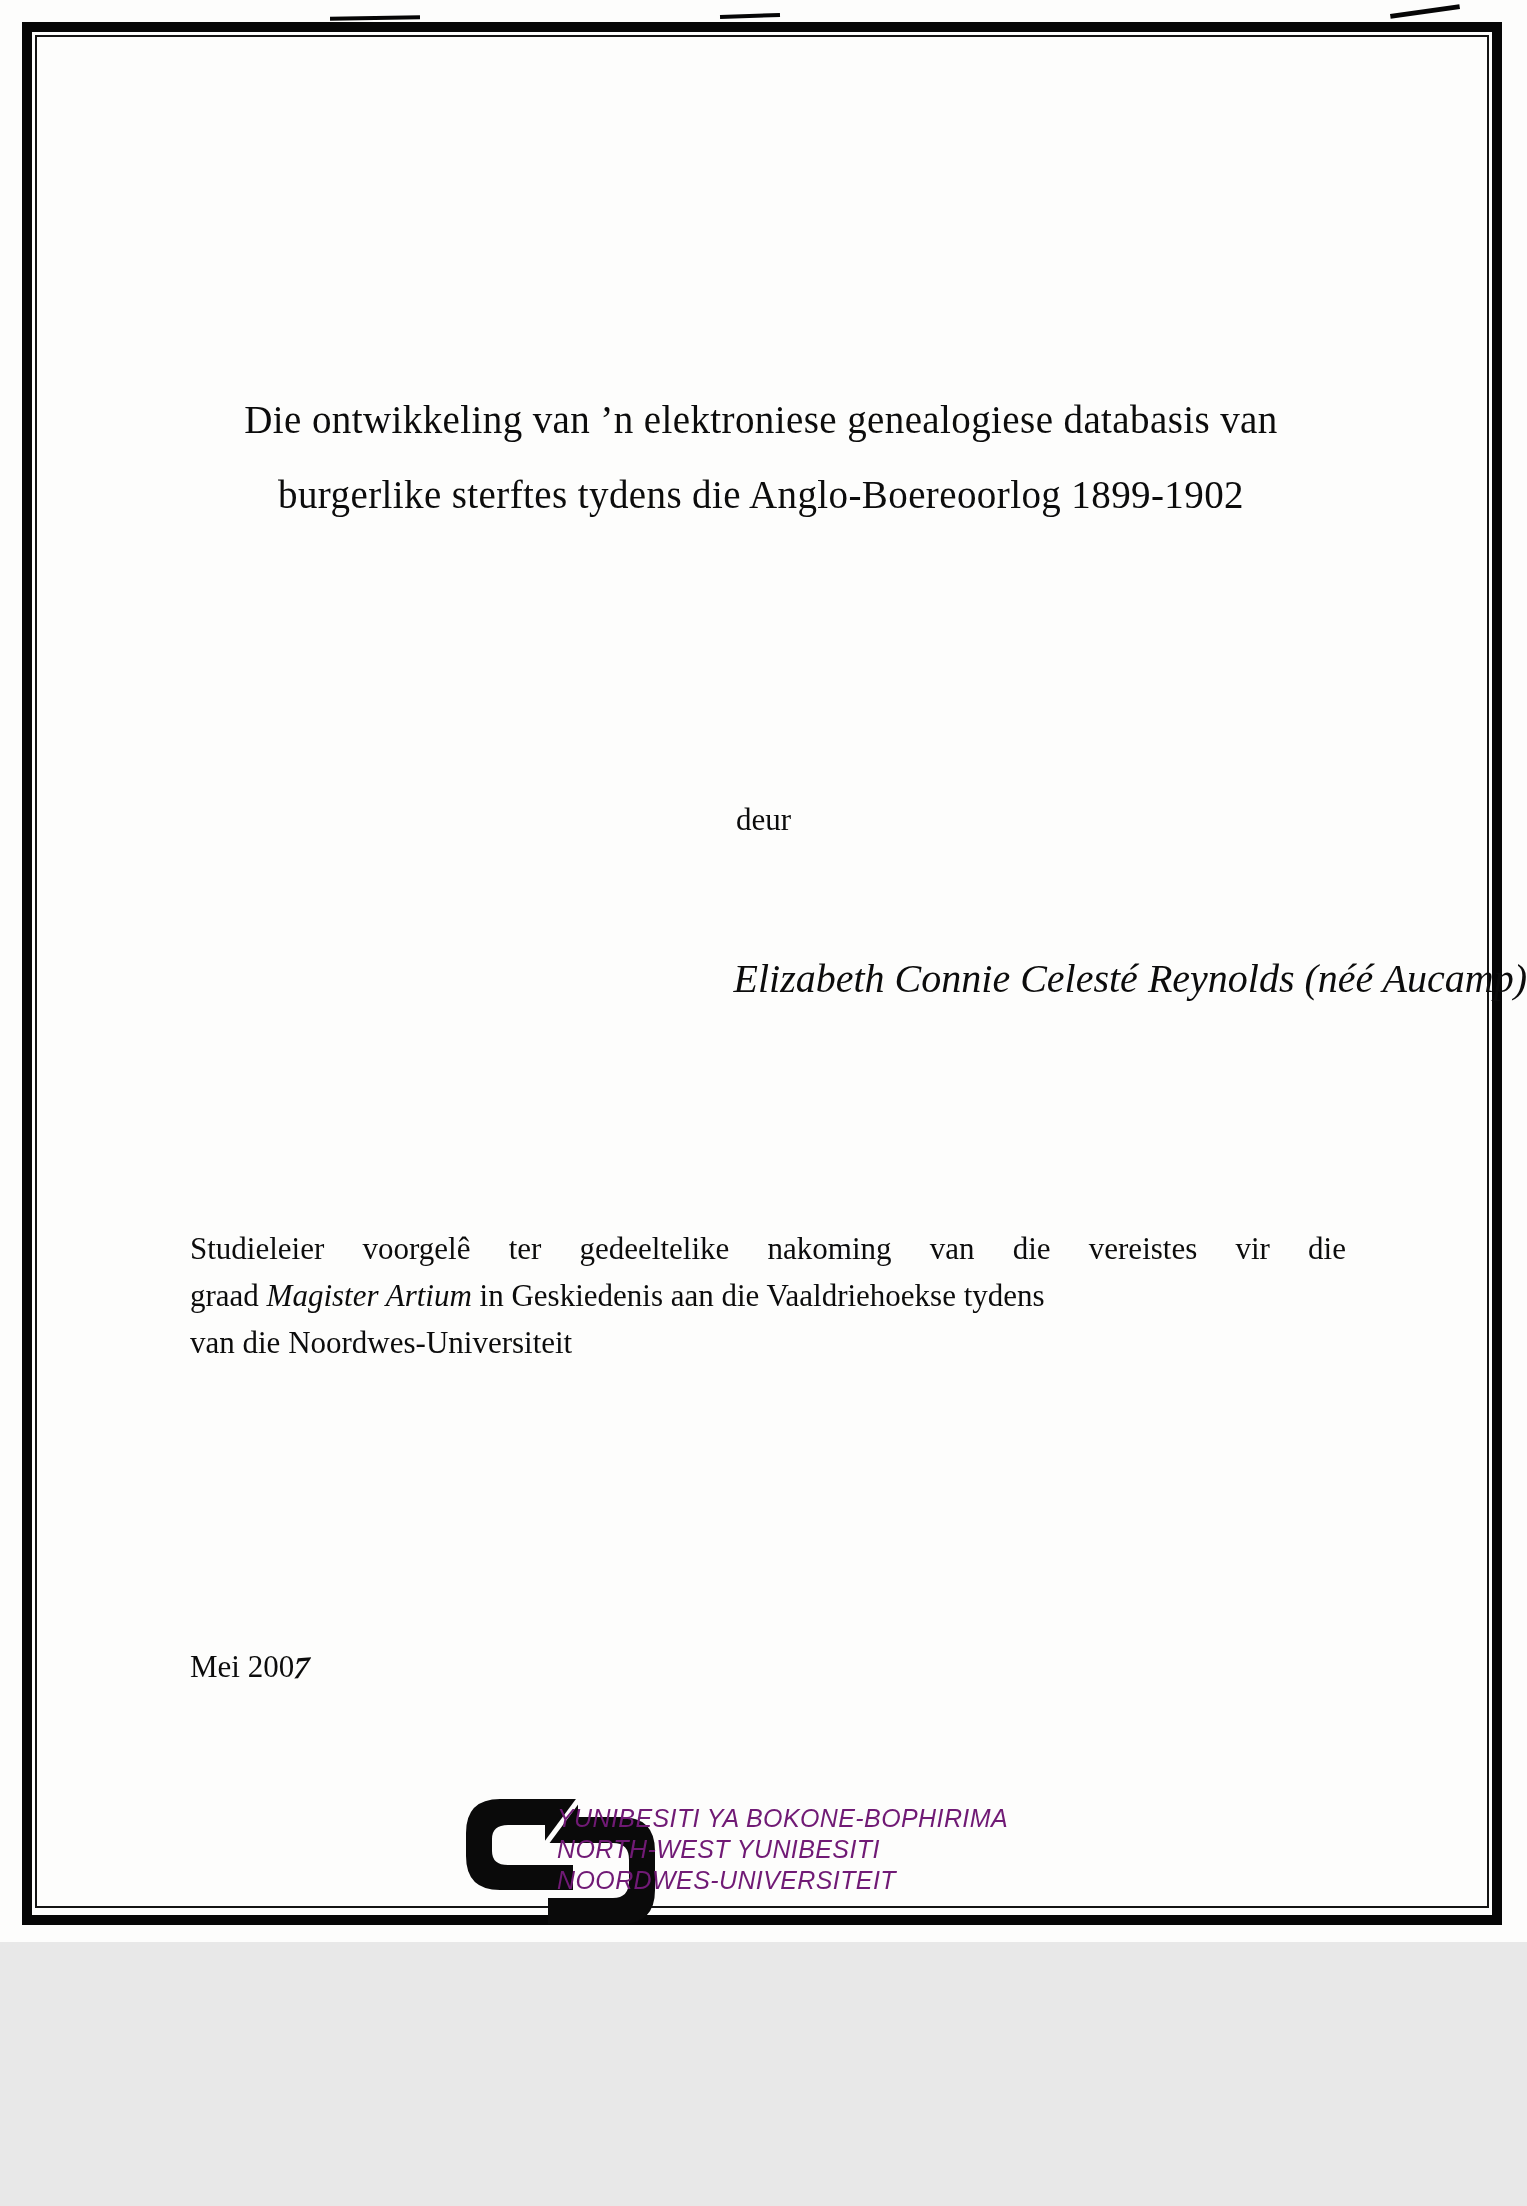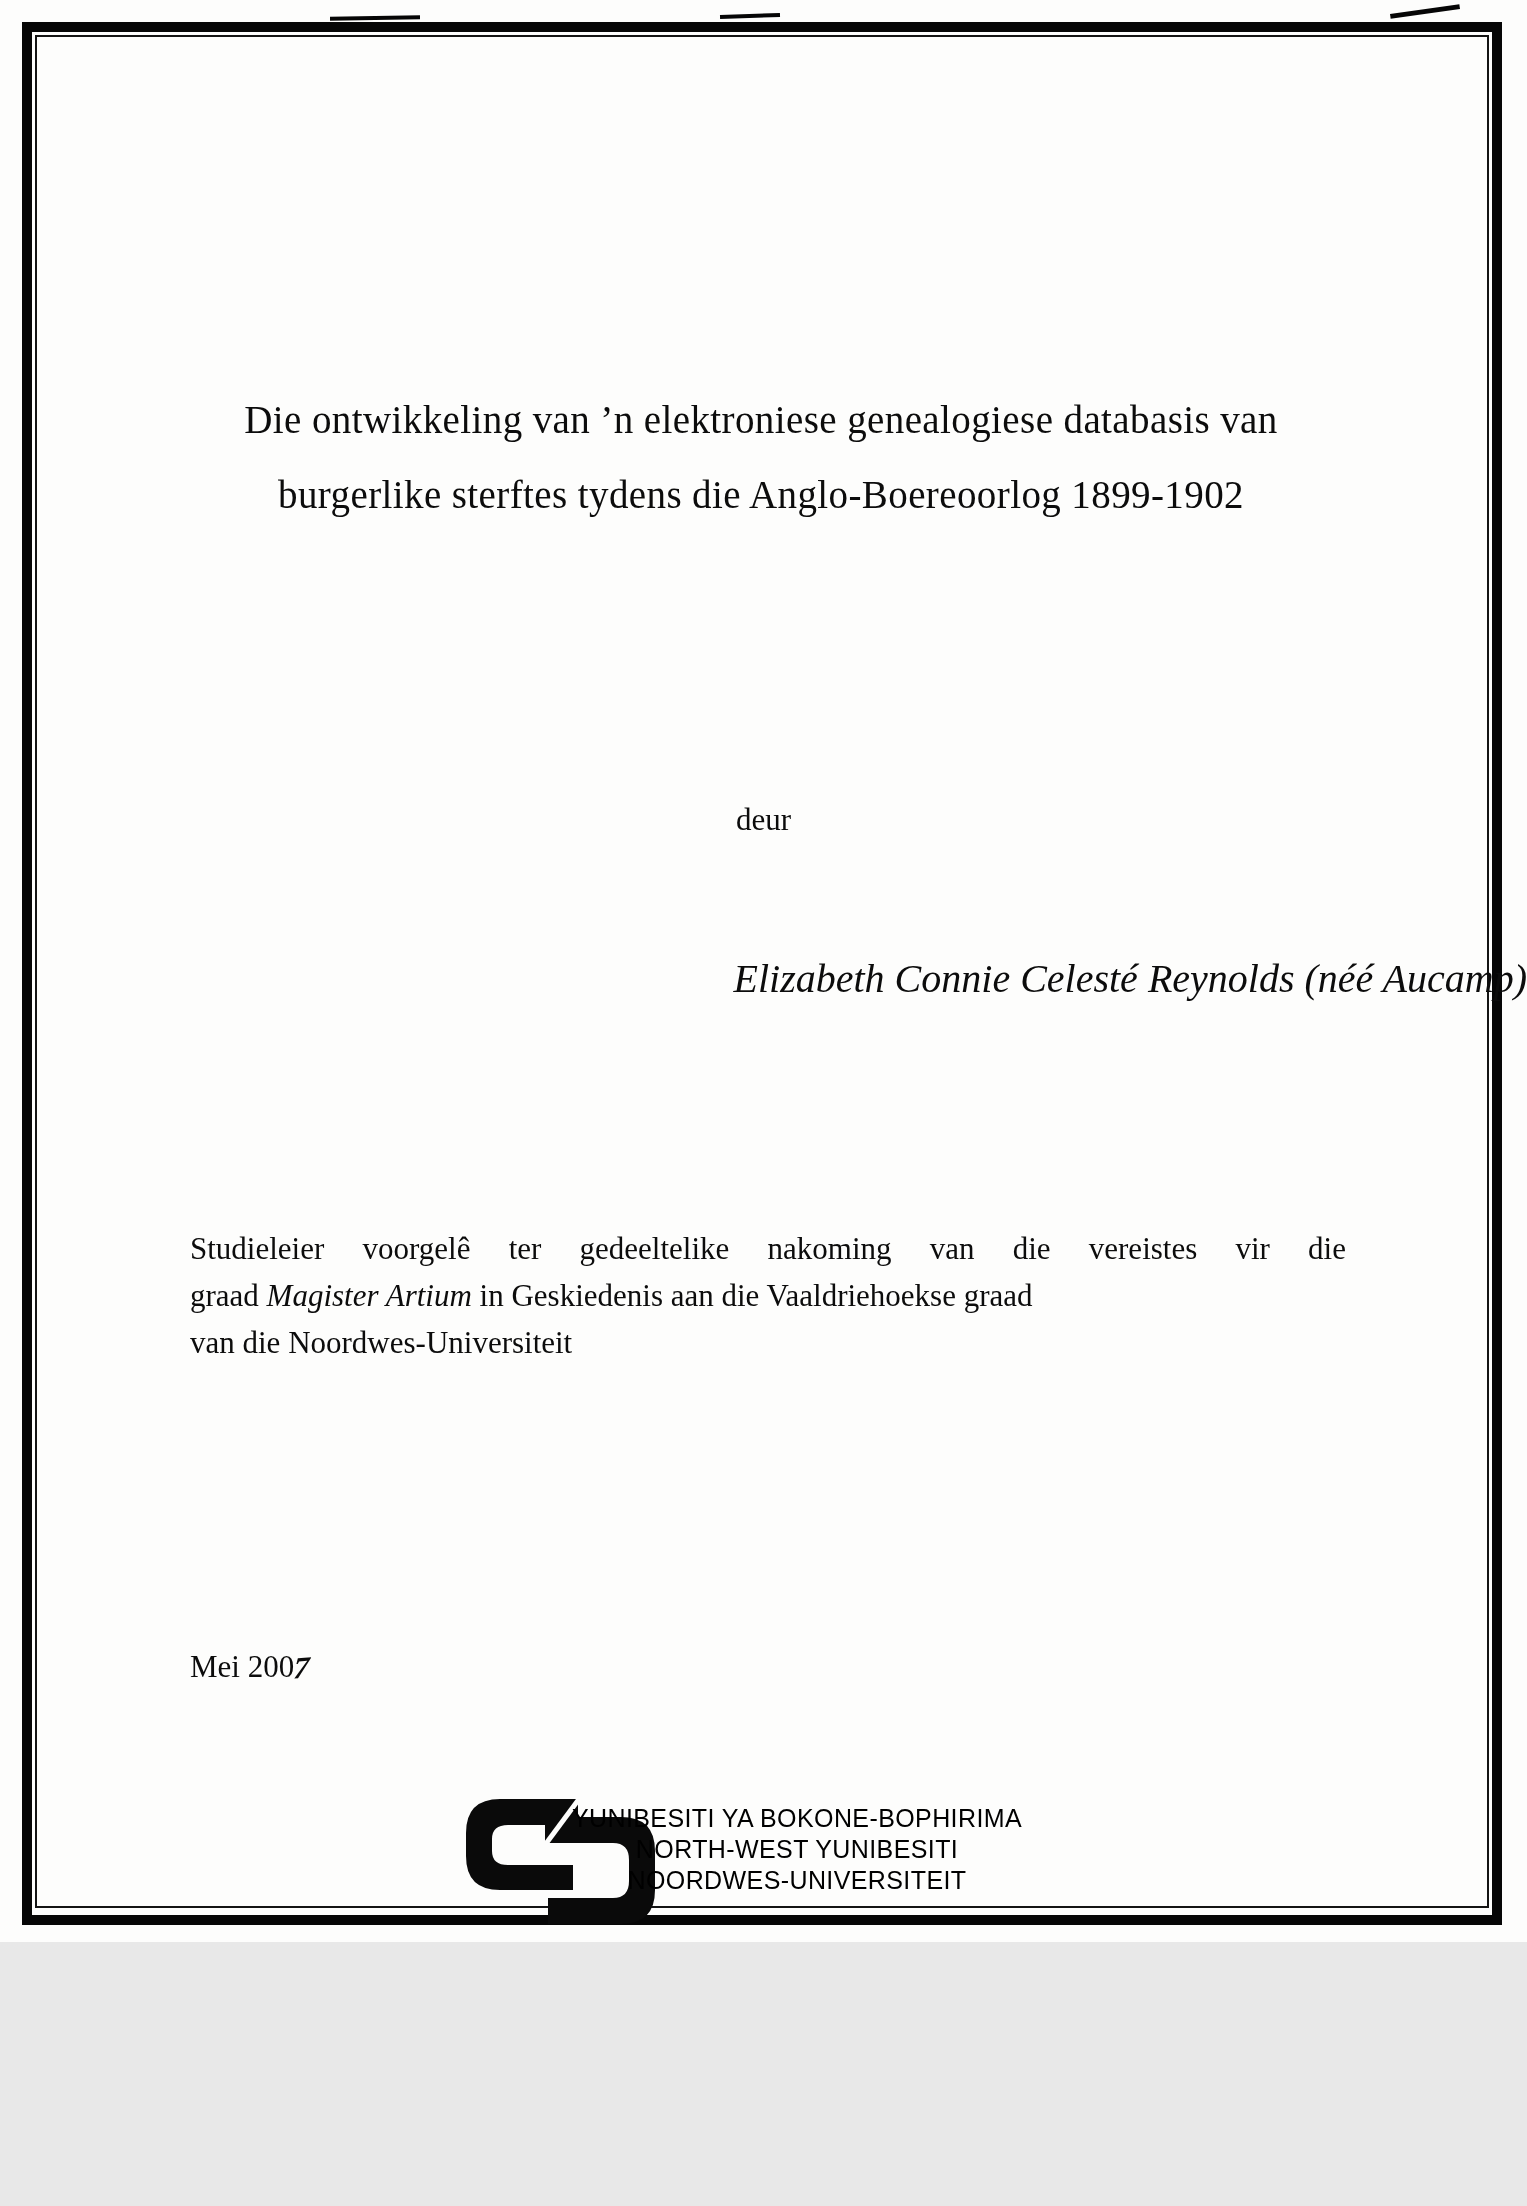--- a/index.html
+++ b/index.html
@@ -89,27 +89,28 @@
   
   .logo-mark {
     position: absolute;
     left: 466px; top: 1799px;
     width: 196px; height: 130px;
   }
   .logo-text {
     position: absolute;
     left: 557px; top: 1803px;
     width: 480px;
-    text-align: center;
+    text-align: left;
     font-family: "Liberation Sans", "DejaVu Sans", sans-serif;
     font-size: 25px;
     line-height: 31px;
     letter-spacing: 0.4px;
-    color: #000000;
+    color: #701a75;
     white-space: nowrap;
+    font-style: italic;
   }
 </style>
 </head>
 <body>
 
 <div class="page">
 
   <div class="outer-frame"></div>
   <div class="inner-frame"></div>
   <div class="scan-mark mark-1"></div>
@@ -120,21 +121,21 @@
     <div>Die ontwikkeling van ’n elektroniese genealogiese databasis van</div>
     <div>burgerlike sterftes tydens die Anglo-Boereoorlog 1899-1902</div>
   </div>
 
   <div class="byline">deur</div>
 
   <div class="author">Elizabeth Connie Celesté Reynolds (néé Aucamp)</div>
 
   <div class="statement">
     <div class="st-line st-just">Studieleier voorgelê ter gedeeltelike nakoming van die vereistes vir die</div>
-    <div class="st-line"><span>graad </span><em>Magister Artium</em><span> in Geskiedenis aan die Vaaldriehoekse graad</span></div>
+    <div class="st-line"><span>graad </span><em>Magister Artium</em><span> in Geskiedenis aan die Vaaldriehoekse tydens</span></div>
     <div class="st-line">van die Noordwes-Universiteit</div>
   </div>
 
   <div class="supervisor-block">
     <div><span>Mei 200</span><span class="date-digit">7</span></div>
   </div>
 
   <svg class="logo-mark" viewBox="0 0 196 130" xmlns="http://www.w3.org/2000/svg" aria-hidden="true">
 
     <path fill="#0a0a0a" d="M 112,0 L 34,0 Q 0,0 0,34 L 0,57 Q 0,91 34,91 L 107,91 L 107,66 L 42,66 Q 26,66 26,52 L 26,40 Q 26,26 42,26 L 112,26 Z"></path>

